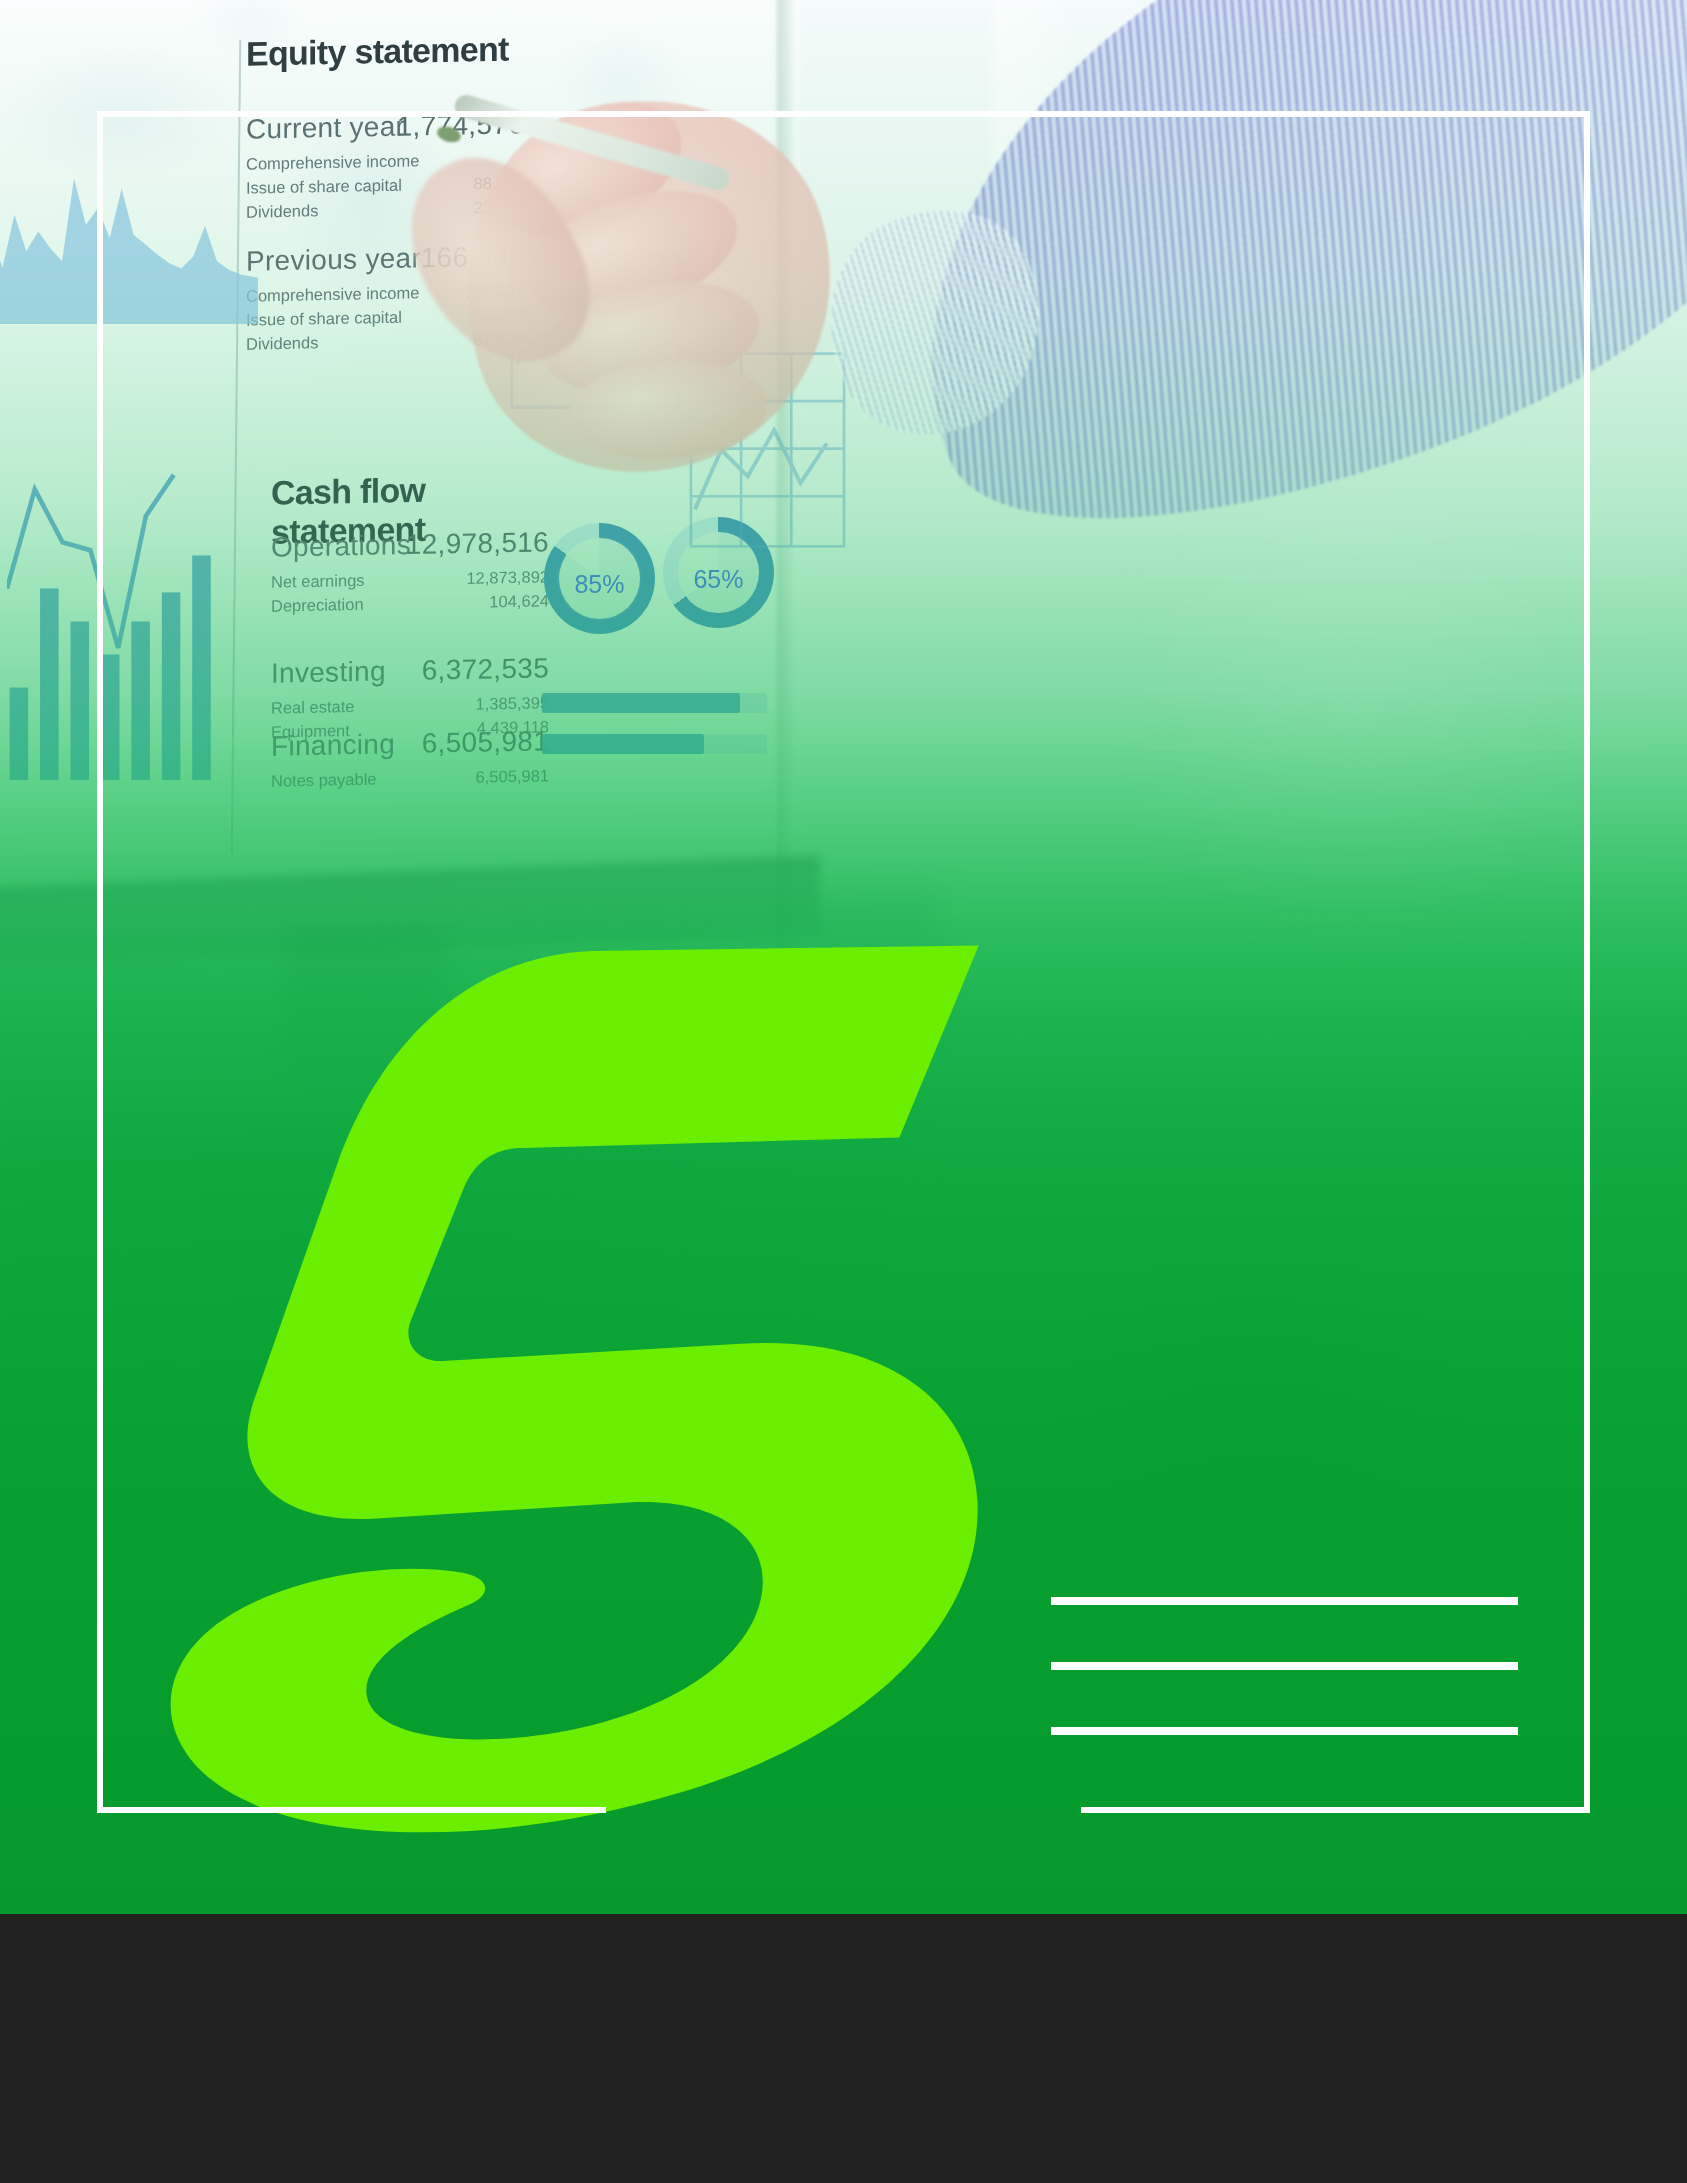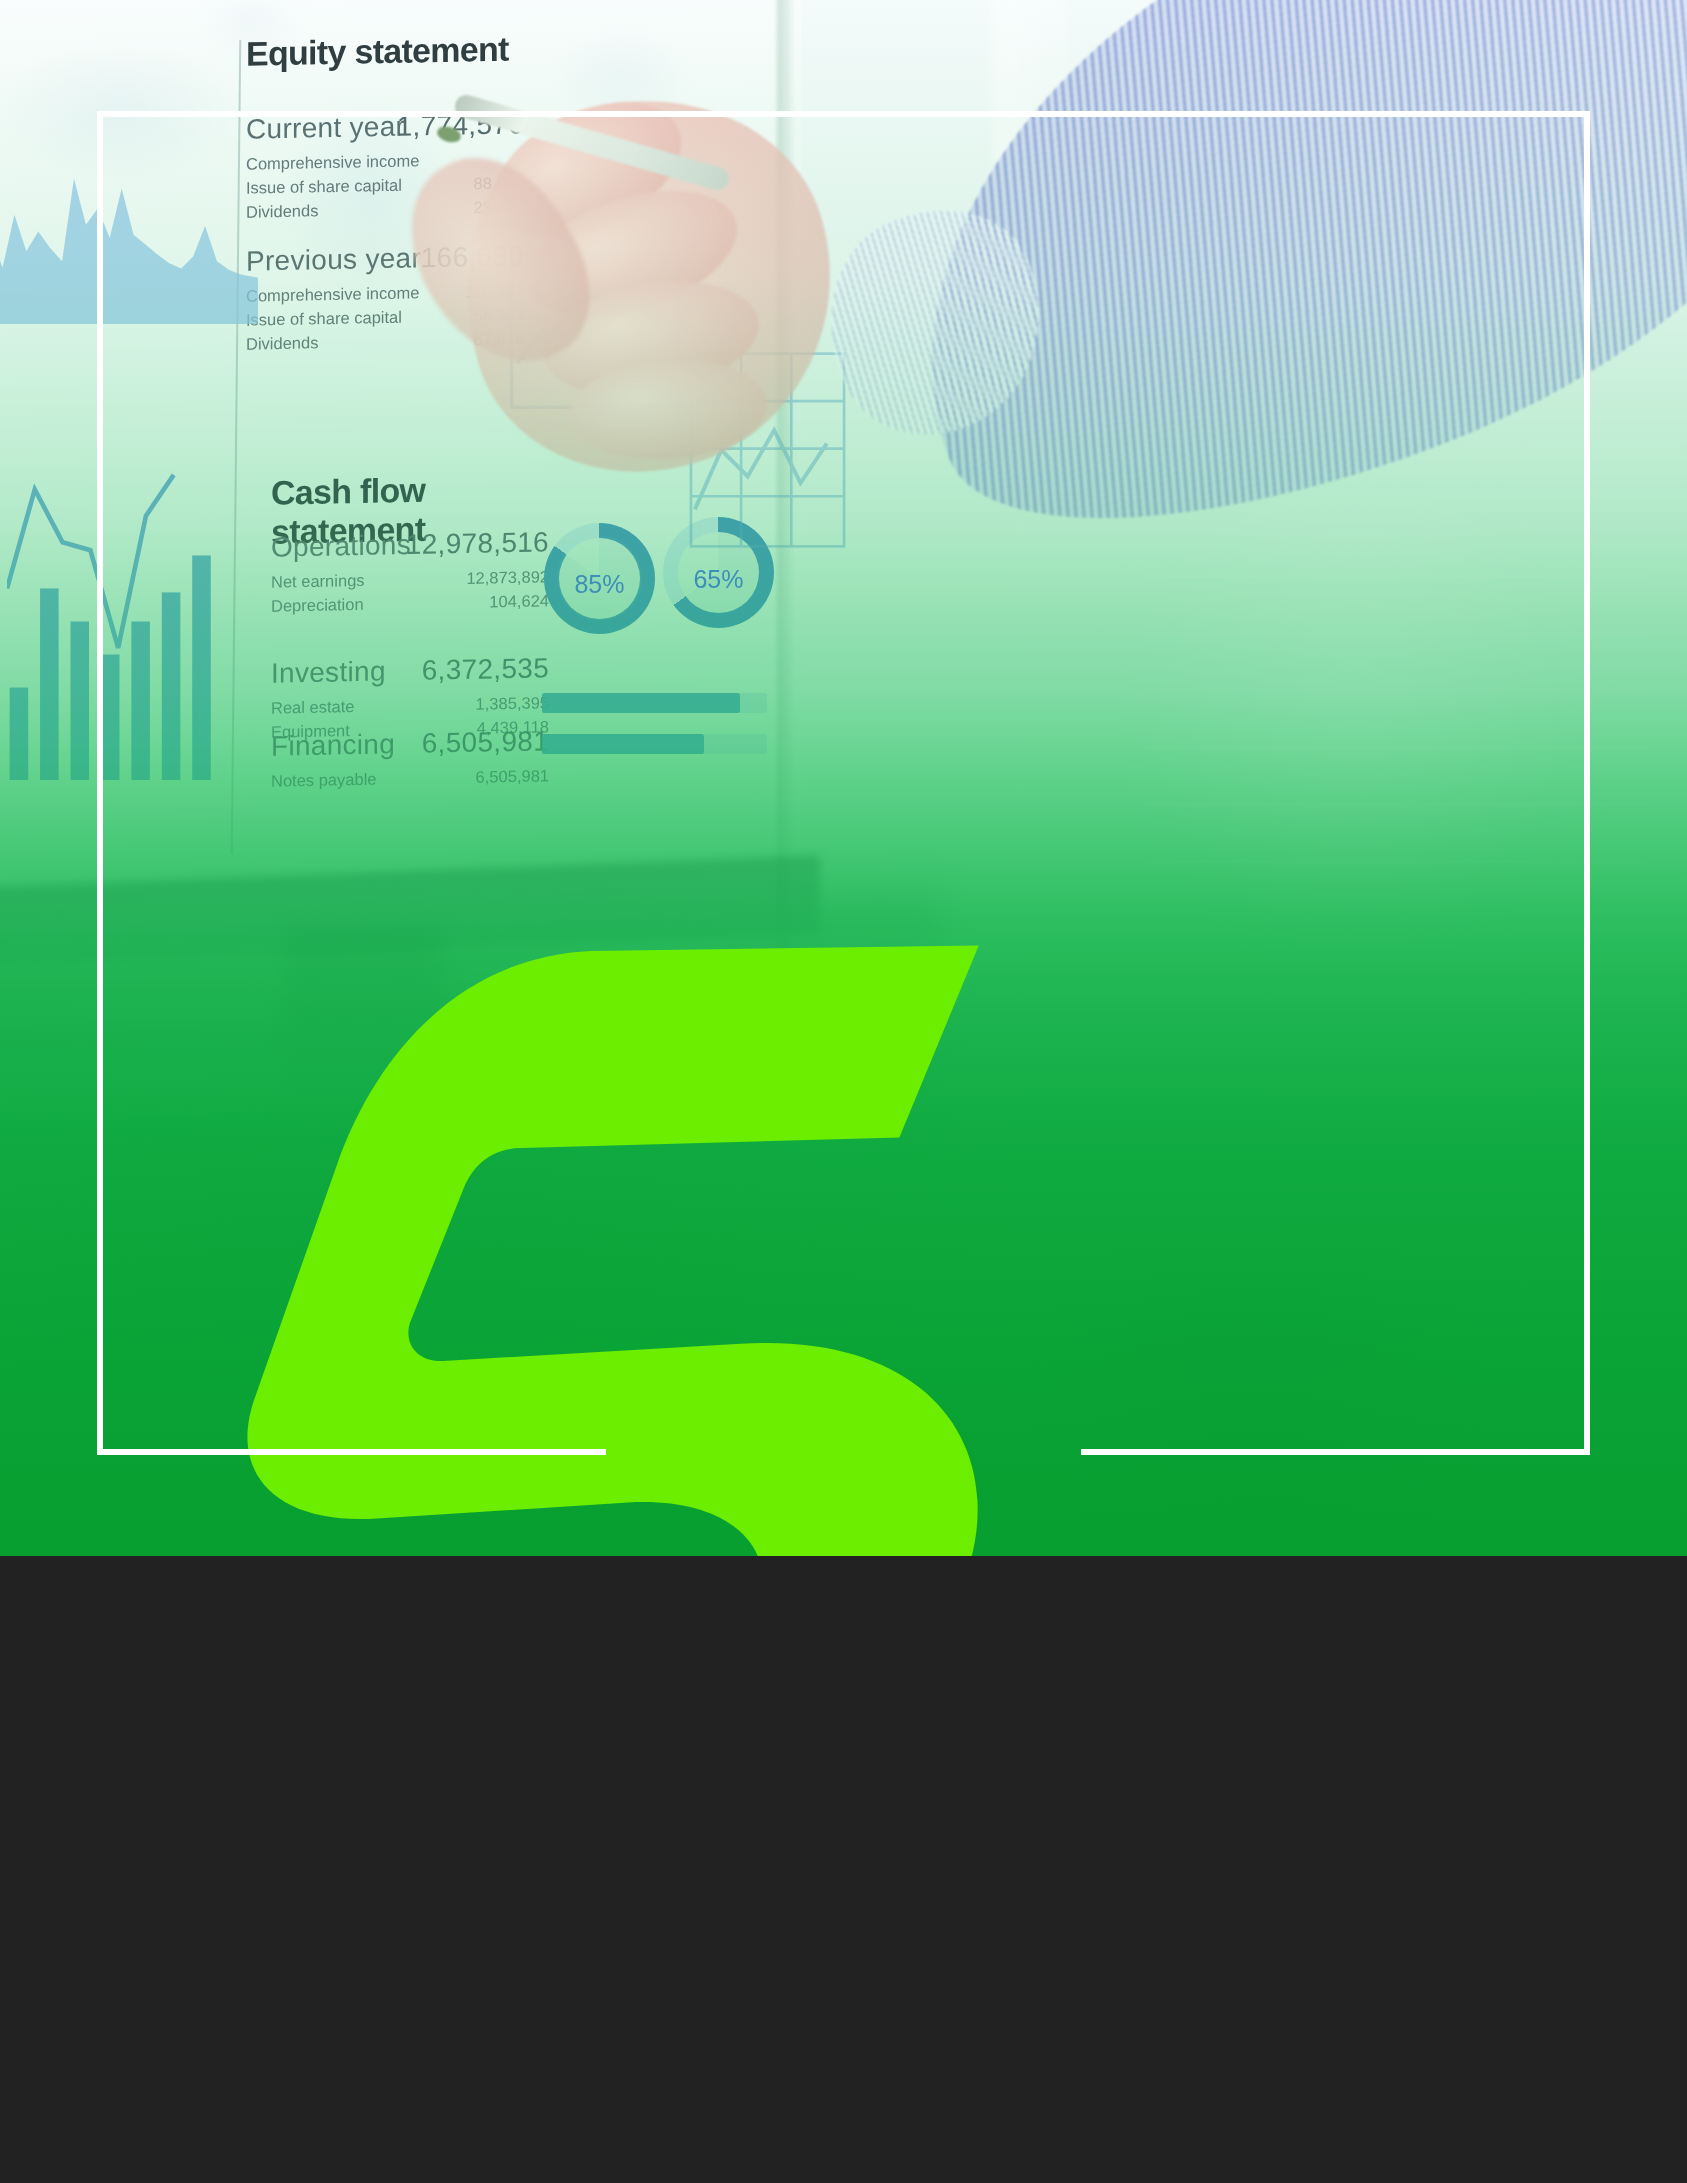--- a/index.html
+++ b/index.html
@@ -1,21 +1,21 @@
 <!DOCTYPE html>
 <html style="font-size:10.6px"><head>
 <meta charset="utf-8">
 <title>AdvancedMD eBook Cover</title>
 <style>
   html,body{margin:0;padding:0;background:#222;}
   *{box-sizing:border-box;}
 
   .page{
     position:relative;
-    width:1687px;height:1556px;
+    width:1687px;height:1914px;
     overflow:hidden;
     font-family:"Liberation Sans", sans-serif;
     background:#12a02c;
   }
 
   
   .photo{position:absolute;inset:0;overflow:hidden;}
 
   
   .bg-base{

